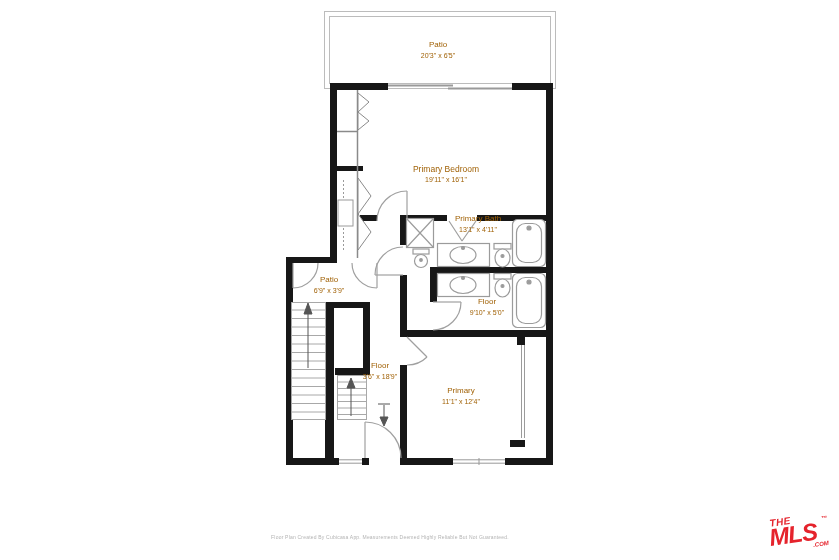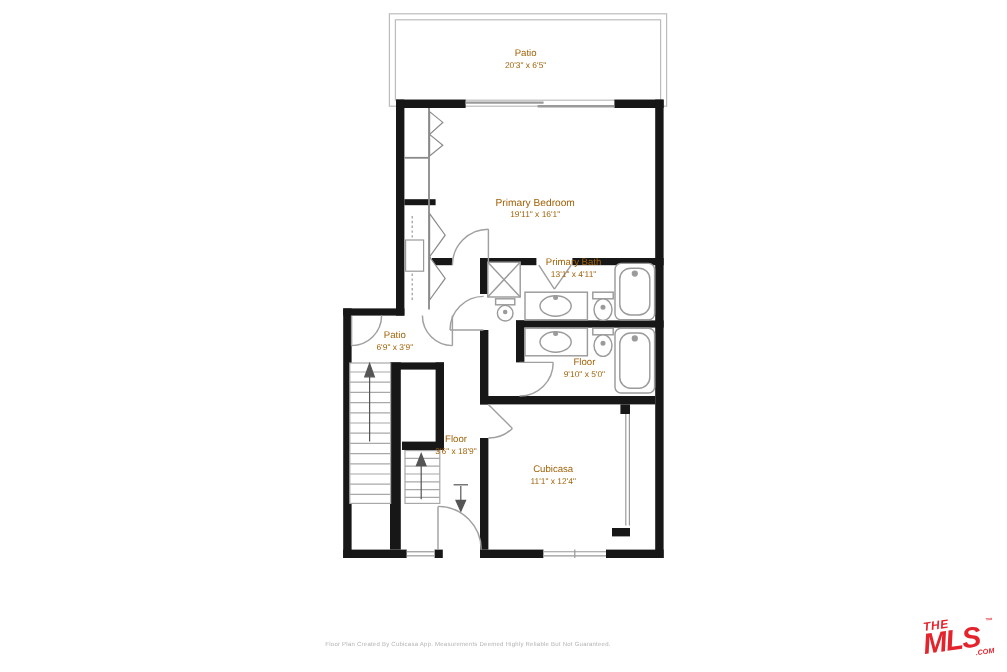--- a/index.html
+++ b/index.html
@@ -209,21 +209,21 @@
   </div>
   <div class="room-label" style="left:487px;top:297px">
     <div class="room-name">Floor</div>
     <div class="room-dims">9'10" x 5'0"</div>
   </div>
   <div class="room-label" style="left:380px;top:361px">
     <div class="room-name">Floor</div>
     <div class="room-dims">3'6" x 18'9"</div>
   </div>
   <div class="room-label" style="left:461px;top:386px">
-    <div class="room-name">Cubicasa</div>
+    <div class="room-name">Primary</div>
     <div class="room-dims">11'1" x 12'4"</div>
   </div>
 
   <div id="footer-disclaimer">Floor Plan Created By Cubicasa App. Measurements Deemed Highly Reliable But Not Guaranteed.</div>
 
   <div id="mls-logo">
     <div class="mls-the">THE</div>
     <div class="mls-row">
       <span class="mls-main">MLS</span>
       <span class="mls-tm">™</span>

